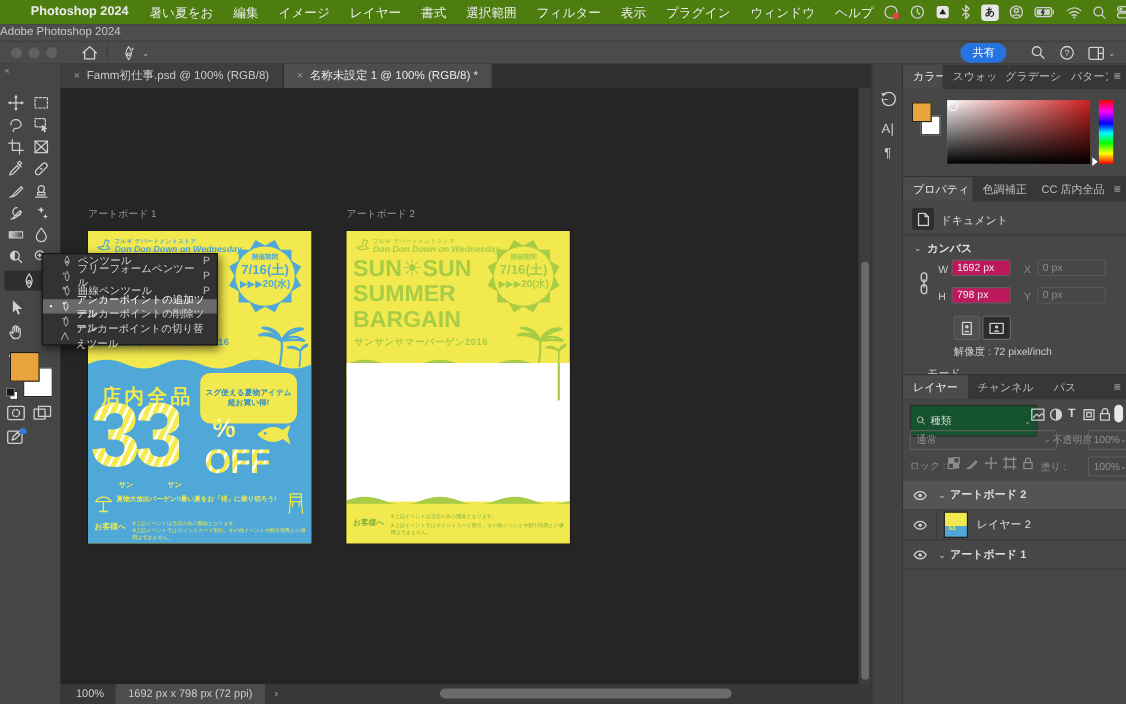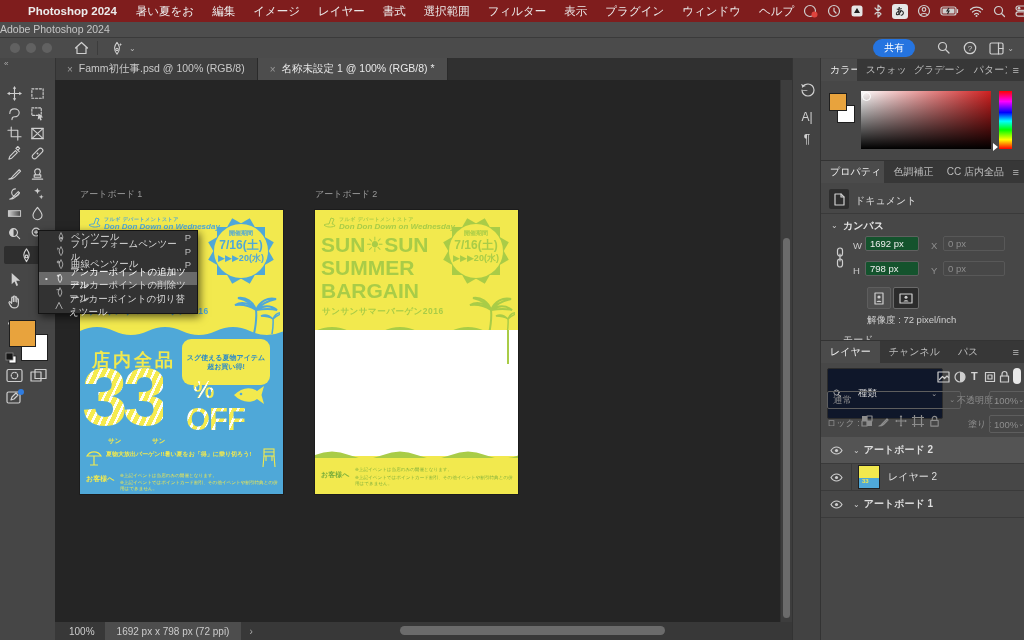--- a/index.html
+++ b/index.html
@@ -6,21 +6,21 @@
   .screen{position:relative;width:1024px;height:640px;overflow:hidden;background:#252525;
     font-family:"Liberation Sans","DejaVu Sans",sans-serif;color:#ddd;-webkit-font-smoothing:antialiased;}
   .abs{position:absolute;}
   svg{display:block;}
   .ic{stroke:#cfcfcf;fill:none;stroke-width:1.2;stroke-linecap:round;stroke-linejoin:round;}
   .ic-dim{stroke:#8d8d8d;}
   .fill{fill:#cfcfcf;stroke:none;}
   .fill-dim{fill:#8d8d8d;stroke:none;}
 
   
-  .menubar{left:0;top:0;width:1024px;height:22px;background:#7f1d1d;display:flex;align-items:center;
+  .menubar{left:0;top:0;width:1024px;height:22px;background:#4d7c0f;display:flex;align-items:center;
     font-size:11.5px;color:#ececec;}
   .menubar .mi{padding:0 9px;white-space:nowrap;}
   .menubar .appname{font-weight:bold;padding:0 10px;}
   .mb-status{margin-left:auto;display:flex;align-items:center;gap:9px;padding-right:10px;}
 
   
   .titlebar{left:0;top:22px;width:1024px;height:15px;background:#4d4d4d;border-bottom:1px solid #3a3a3a;}
   .titlebar .t{width:100%;font-size:10.5px;color:#c6c6c6;line-height:15px;}
 
   
@@ -73,21 +73,21 @@
 
   
   .pstrip{left:792px;top:58px;width:28px;height:582px;background:#424242;border-left:1px solid #333;}
   .pstrip .pi{position:absolute;left:0;width:28px;text-align:center;color:#d0d0d0;}
   .panels{left:820px;top:58px;width:204px;height:582px;background:#474747;border-left:1px solid #333;}
   .ptabs{display:flex;background:#373737;height:22px;align-items:stretch;font-size:10px;color:#bdbdbd;position:relative;}
   .ptab{padding:0 9px;display:flex;align-items:center;white-space:nowrap;overflow:hidden;}
   .ptab.active{background:#4b4b4b;color:#ededed;}
   .burger{margin-left:auto;color:#bdbdbd;padding:0 6px;display:flex;align-items:center;font-size:11px;}
   .panel{position:absolute;left:0;width:204px;background:#474747;}
-  .field{background:#14532d;border:1px solid #606060;border-radius:2px;color:#eee;font-size:9.5px;padding:1px 4px;}
+  .field{background:#be185d;border:1px solid #606060;border-radius:2px;color:#eee;font-size:9.5px;padding:1px 4px;}
   .field.dis{background:#474747;border-color:#585858;color:#8e8e8e;}
   .ddl{border:1px solid #5e5e5e;border-radius:2px;color:#8e8e8e;font-size:9.5px;display:flex;align-items:center;}
   .lrow{display:flex;align-items:center;border-bottom:1px solid #3a3a3a;height:26px;}
   .eyebox{width:30px;display:flex;align-items:center;justify-content:center;align-self:stretch;}
   .lsep{width:1px;align-self:stretch;background:#3a3a3a;}
   .lthumb{width:20px;height:22px;margin:0 8px 0 6px;border:1px solid #222;position:relative;background:#fff;}
   .lname{font-size:10px;color:#dedede;}
   .chev{color:#cfcfcf;font-size:8px;margin:0 4px 0 2px;}
 </style>
 </head>
@@ -686,21 +686,21 @@
     </div>
 
     <div class="panel" style="top:282px;height:282px;border-top:1px solid #333;">
       <div class="ptabs">
         <span class="ptab active">レイヤー</span>
         <span class="ptab">チャンネル</span>
         <span class="ptab">パス</span>
         <span class="burger">≡</span>
       </div>
 
-      <div class="abs" style="left:6px;top:27px;width:104px;height:17px;background:#0f172a;border:1px solid #2c2c2c;border-radius:2px;display:flex;align-items:center;gap:16px;padding:16px 5px;font-size:9.5px;color:#ddd;">
+      <div class="abs" style="left:6px;top:27px;width:104px;height:17px;background:#14532d;border:1px solid #2c2c2c;border-radius:2px;display:flex;align-items:center;gap:4px;padding:5px 5px;font-size:9.5px;color:#ddd;">
         <span>
             <svg width="9" height="9" viewBox="0 0 14 14">
               <circle cx="5.5" cy="5.5" r="4" class="ic"></circle>
               <path d="M8.5 8.5l3.5 3.5" class="ic"></path>
             </svg>
           </span>
         <span>種類</span>
         <span style="margin-left:auto;font-size:7px;color:#aaa;">⌄</span>
       </div>
       <span class="abs" style="left:116px;top:30px;">
@@ -765,21 +765,21 @@
             <rect x="2.5" y="2.5" width="7" height="7" class="ic ic-dim"></rect>
             <path d="M2.5 0v2M9.5 0v2M2.5 10v2M9.5 10v2M0 2.5h2M0 9.5h2M10 2.5h2M10 9.5h2" class="ic ic-dim"></path>
           </svg>
         </span>
       <span class="abs" style="left:108px;top:74px;">
           <svg width="11" height="12" viewBox="0 0 11 13">
             <rect x="1.5" y="6" width="8" height="6" class="ic ic-dim"></rect>
             <path d="M3 6V4a2.5 2.5 0 015 0v2" class="ic ic-dim"></path>
           </svg>
         </span>
-      <span class="abs" style="left:147px;top:77px;font-size:9px;color:#8e8e8e;">塗り :</span>
+      <span class="abs" style="left:125px;top:77px;font-size:9px;color:#8e8e8e;">塗り :</span>
       <span class="abs ddl" style="left:168px;top:74px;width:30px;height:16px;padding:0 4px;">
         <span>100%</span>
         <span style="margin-left:auto;font-size:7px;">⌄</span>
       </span>
 
       <div class="abs" style="left:0;top:96px;width:204px;">
         <div class="lrow" style="background:#545454;">
           <span class="eyebox">
               <svg width="13" height="9" viewBox="0 0 13 9">
                 <path d="M1 4.5C2.5 2 4.5 1 6.5 1s4 1 5.5 3.5C10.5 7 8.5 8 6.5 8S2.5 7 1 4.5z" class="ic"></path>

